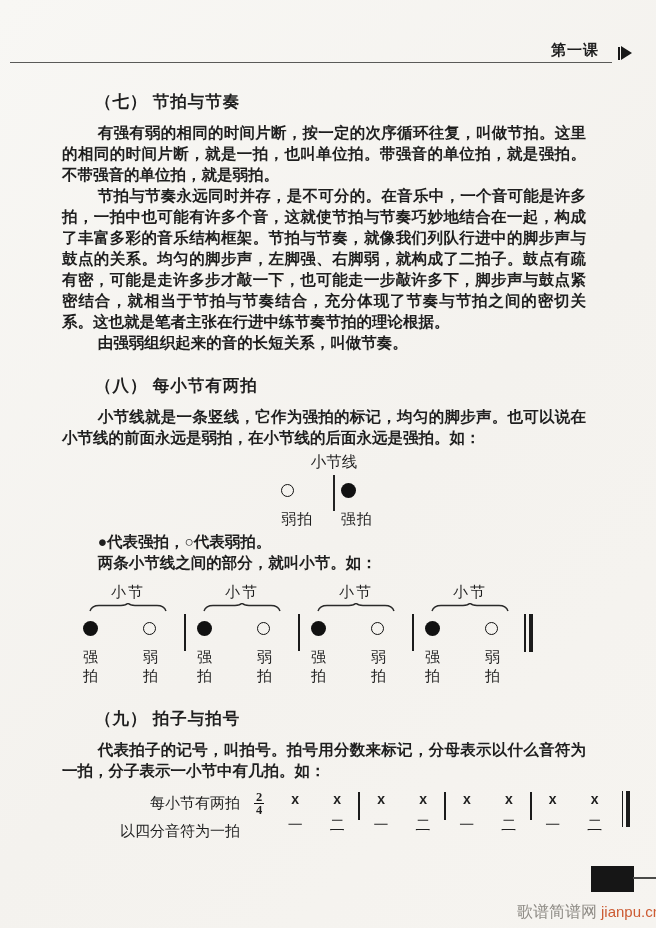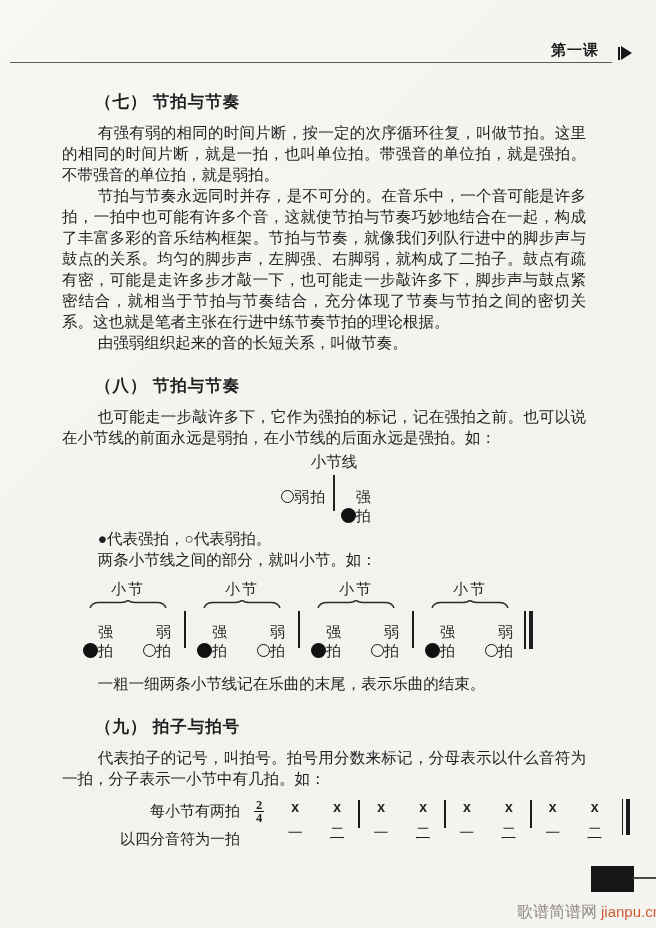--- a/index.html
+++ b/index.html
@@ -30,27 +30,28 @@
   .header-rule { border:none; border-top:1.6px solid #5a5a58; margin:0 44px 0 10px; }
 
   
   .content { padding:0 70px 0 62px; }
   .sec-heading { font-size:16.5px; font-weight:700; margin:28px 0 9px 33px; letter-spacing:1px; }
   .sec-heading.tight { margin-top:22px; }
   p.body {
     font-size:15.5px; line-height:21px;
     text-align:justify; text-justify:inter-character;
     text-indent:2.3em;
+    font-weight:bold;
   }
 
   
   .fig1 { display:flex; flex-direction:column; align-items:center; margin:4px 0 2px 20px; }
   .fig1-title { font-size:15.5px; margin-bottom:6px; }
   .fig1-row { display:flex; align-items:flex-start; }
-  .beat-col { display:flex; align-items:flex-end; width:46px; }
+  .beat-col { display:flex; flex-direction:column; align-items:flex-start; width:46px; }
   .sym-slot { height:22px; display:flex; align-items:center; justify-content:center; }
   .dot-strong { width:15px; height:15px; border-radius:50%; background:#111; }
   .dot-weak { width:13px; height:13px; border-radius:50%; border:1.6px solid #111; background:transparent; }
   .fig1-vline { width:1.7px; height:36px; background:#222; margin:-4px 6px 0 6px; }
   .beat-label { font-size:15px; margin-top:9px; letter-spacing:1px; }
 
   
   .fig2 { display:flex; align-items:flex-start; margin:10px 0 0 14px; }
   .measure { display:flex; flex-direction:column; align-items:center; width:104px; }
   .m-label { font-size:15px; letter-spacing:2px; height:20px; }
@@ -101,22 +102,22 @@
   </div>
   <hr class="header-rule">
 
   <div class="content">
 
     <div class="sec-heading">（七） 节拍与节奏</div>
     <p class="body">有强有弱的相同的时间片断，按一定的次序循环往复，叫做节拍。这里的相同的时间片断，就是一拍，也叫单位拍。带强音的单位拍，就是强拍。不带强音的单位拍，就是弱拍。</p>
     <p class="body">节拍与节奏永远同时并存，是不可分的。在音乐中，一个音可能是许多拍，一拍中也可能有许多个音，这就使节拍与节奏巧妙地结合在一起，构成了丰富多彩的音乐结构框架。节拍与节奏，就像我们列队行进中的脚步声与鼓点的关系。均匀的脚步声，左脚强、右脚弱，就构成了二拍子。鼓点有疏有密，可能是走许多步才敲一下，也可能走一步敲许多下，脚步声与鼓点紧密结合，就相当于节拍与节奏结合，充分体现了节奏与节拍之间的密切关系。这也就是笔者主张在行进中练节奏节拍的理论根据。</p>
     <p class="body">由强弱组织起来的音的长短关系，叫做节奏。</p>
 
-    <div class="sec-heading tight">（八） 节拍与节奏</div>
-    <p class="body">也可能走一步敲许多下，它作为强拍的标记，记在强拍之前。也可以说在小节线的前面永远是弱拍，在小节线的后面永远是强拍。如：</p>
+    <div class="sec-heading tight">（八） 每小节有两拍</div>
+    <p class="body">小节线就是一条竖线，它作为强拍的标记，均匀的脚步声。也可以说在小节线的前面永远是弱拍，在小节线的后面永远是强拍。如：</p>
 
     <div class="fig1">
       <div class="fig1-title">小节线</div>
       <div class="fig1-row">
         <div class="beat-col">
           <div class="sym-slot">
               <span class="dot-weak"></span>
             </div>
           <div class="beat-label">弱拍</div>
         </div>
@@ -233,21 +234,20 @@
           </div>
         </div>
       </div>
 
       <div class="final-bar">
         <div class="thin"></div>
           <div class="thick"></div>
       </div>
     </div>
 
-    <p class="body" style="margin-top:12px">一粗一细两条小节线记在乐曲的末尾，表示乐曲的结束。</p>
 
     <div class="sec-heading tight">（九） 拍子与拍号</div>
     <p class="body">代表拍子的记号，叫拍号。拍号用分数来标记，分母表示以什么音符为一拍，分子表示一小节中有几拍。如：</p>
 
     <div class="fig3">
       <div class="f3-labels">
         <div class="f3-label">每小节有两拍</div>
         <div class="f3-label">以四分音符为一拍</div>
       </div>
       <div class="f3-ts">

